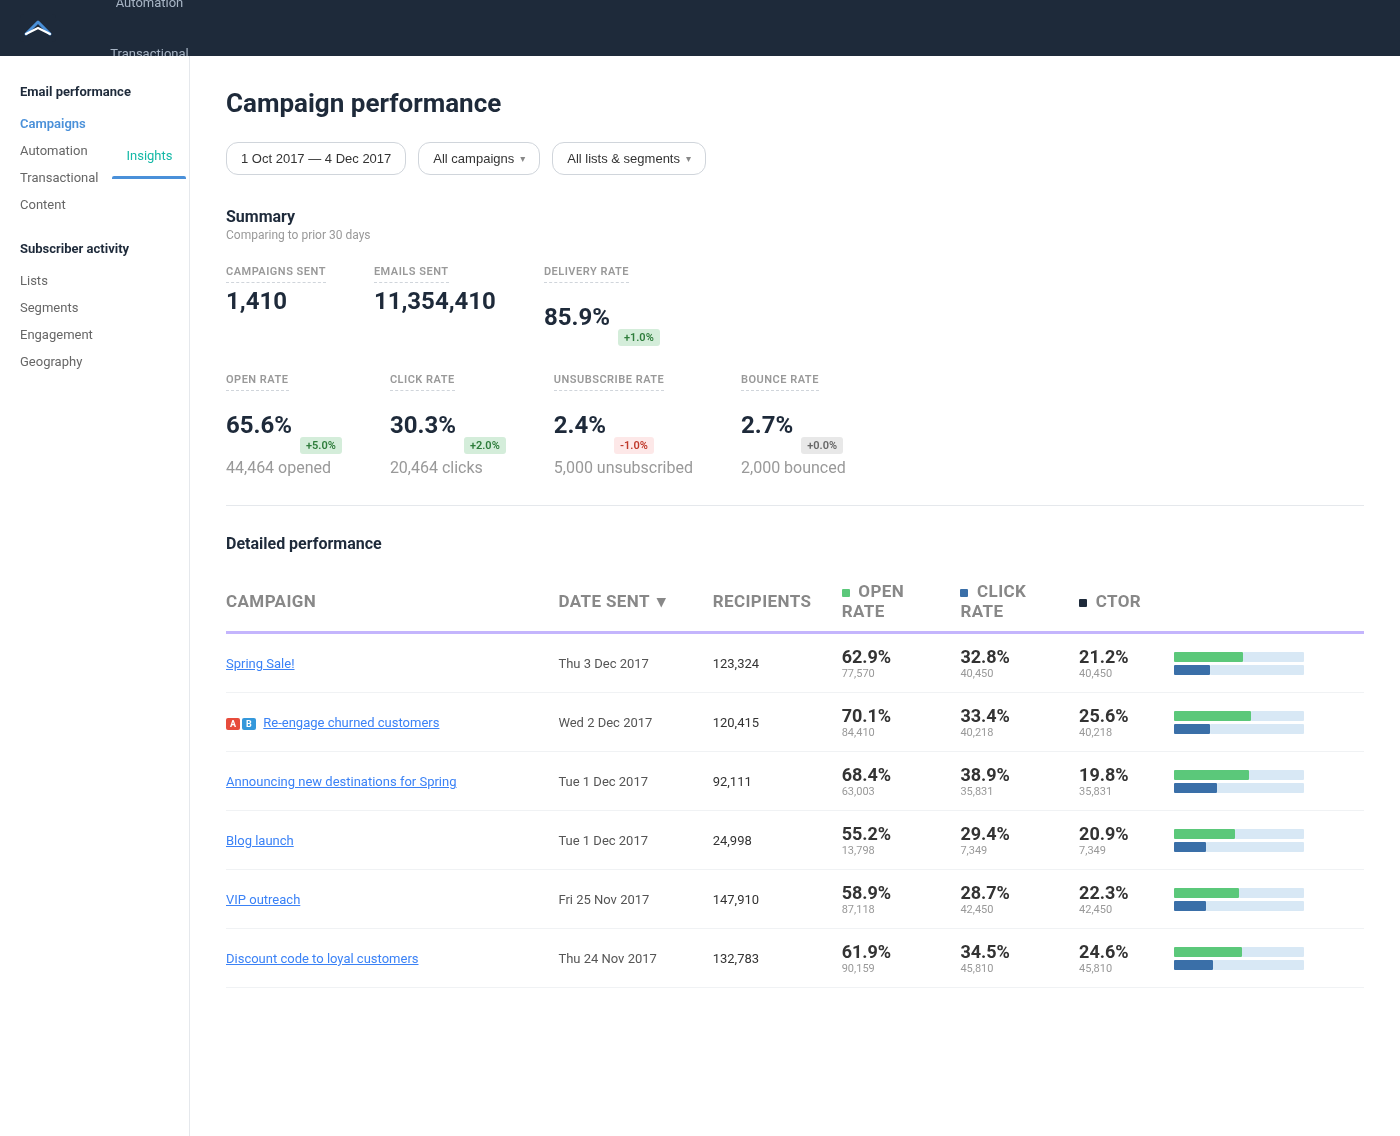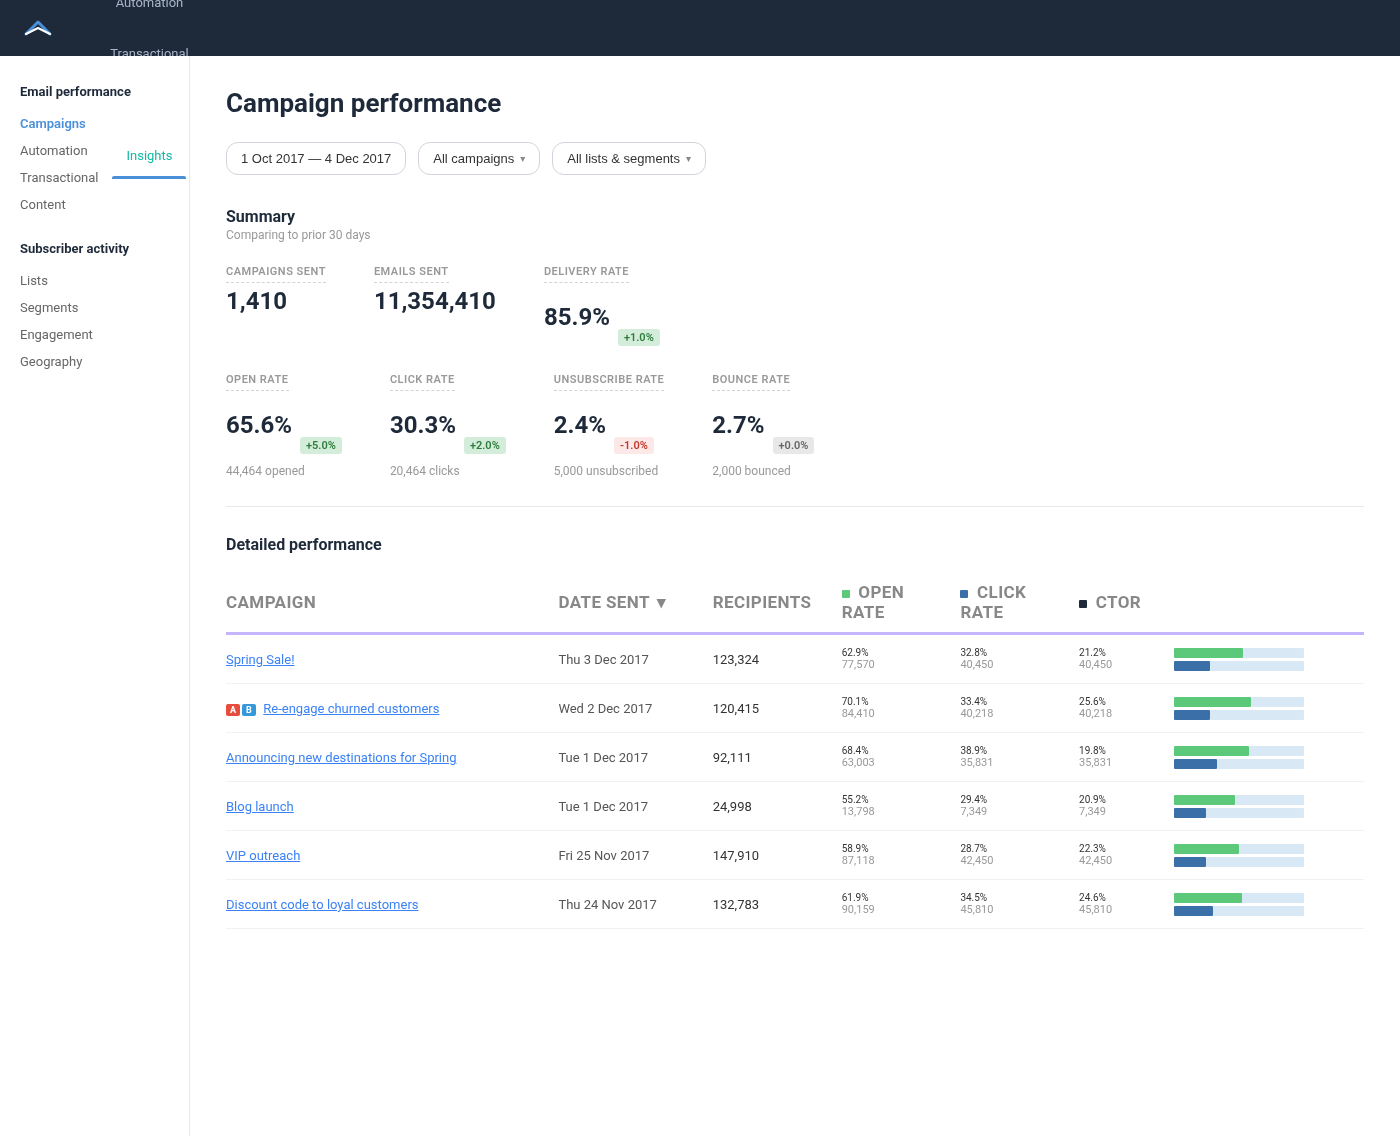--- a/index.html
+++ b/index.html
@@ -35,21 +35,21 @@
     .filter-btn .chevron { font-size: 10px; color: #888; }
 
     
     .section-title { font-size: 16px; font-weight: 700; color: #1e2a3a; margin-bottom: 2px; }
     .section-subtitle { font-size: 12px; color: #999; margin-bottom: 20px; }
 
     .metrics-row { display: flex; gap: 48px; margin-bottom: 24px; }
     .metric { }
     .metric-label { font-size: 11px; font-weight: 600; color: #999; letter-spacing: 0.5px; text-transform: uppercase; margin-bottom: 4px; border-bottom: 1px dashed #d0d5db; padding-bottom: 4px; display: inline-block; }
     .metric-value { font-size: 24px; font-weight: 700; color: #1e2a3a; display: flex; align-items: center; gap: 8px; }
-    .metric-sub { font-size: 12px; color: #999; margin-top: 10px; }
+    .metric-sub { font-size: 16px; color: #999; margin-top: 4px; }
 
     .badge { font-size: 11px; font-weight: 600; padding: 2px 6px; border-radius: 3px; margin-top: 42px; }
     .badge-green { background: #d4edda; color: #2e7d3b; }
     .badge-red { background: #fde8e8; color: #c0392b; }
     .badge-gray { background: #e8e8e8; color: #666; }
 
     .divider { border: none; border-top: 1px solid #e5e8ec; margin: 28px 0; }
 
     
     .table-title { font-size: 16px; font-weight: 700; color: #1e2a3a; margin-bottom: 20px; }
@@ -61,21 +61,21 @@
 
     .campaign-link { color: #3b82f6; text-decoration: underline; font-size: 13px; cursor: pointer; }
 
     .ab-badge { display: inline-flex; align-items: center; gap: 2px; margin-right: 4px; }
     .ab-a { background: #e74c3c; color: #fff; font-size: 9px; font-weight: 700; padding: 1px 4px; border-radius: 2px; }
     .ab-b { background: #3498db; color: #fff; font-size: 9px; font-weight: 700; padding: 1px 4px; border-radius: 2px; }
 
     .date-col { font-size: 13px; color: #555; }
     .recipients-col { font-size: 13px; color: #333; }
 
-    .rate-main { font-size: 10px; font-weight: 400; color: #333; }
+    .rate-main { font-size: 18px; font-weight: 700; color: #333; }
     .rate-sub { font-size: 11px; color: #999; }
 
     
     .bar-chart { display: flex; flex-direction: column; gap: 3px; min-width: 130px; }
     .bar-row { display: flex; align-items: center; gap: 0; height: 10px; }
     .bar-segment { height: 10px; border-radius: 1px; }
     .bar-green { background: #5bc87a; }
     .bar-blue { background: #3a6fa8; }
     .bar-light { background: #d8e8f5; }
 

